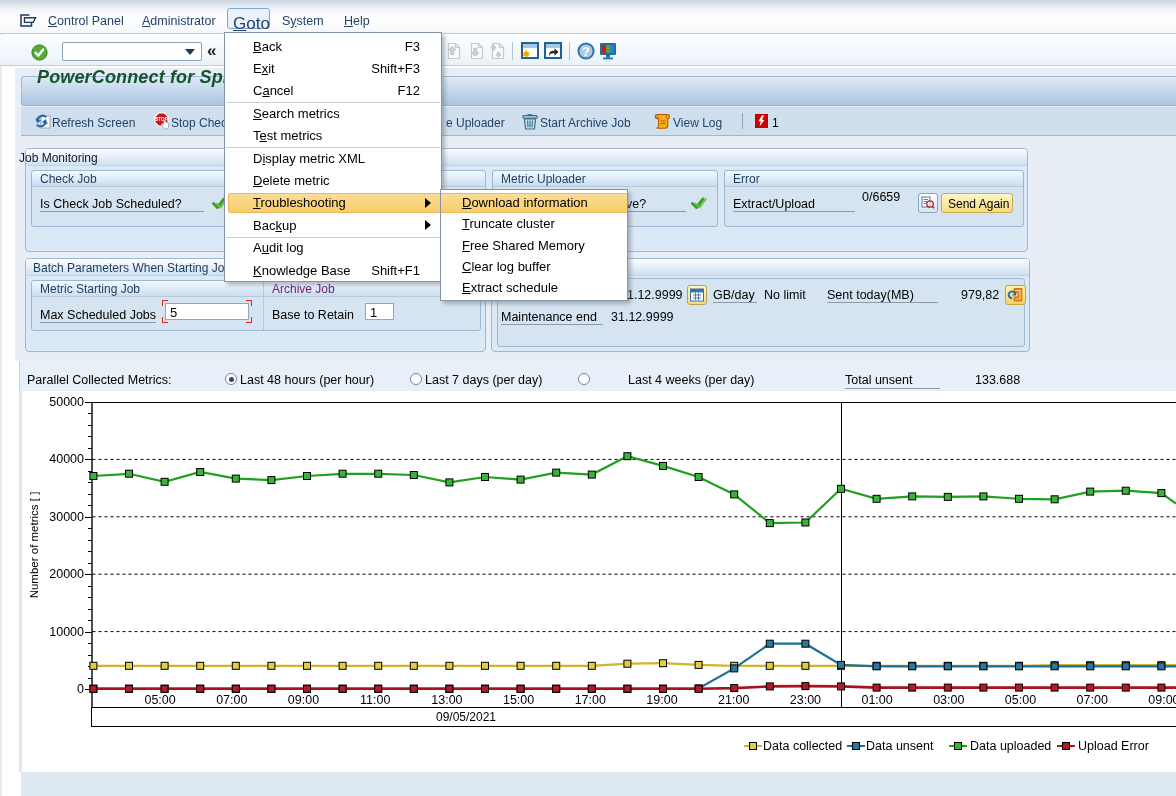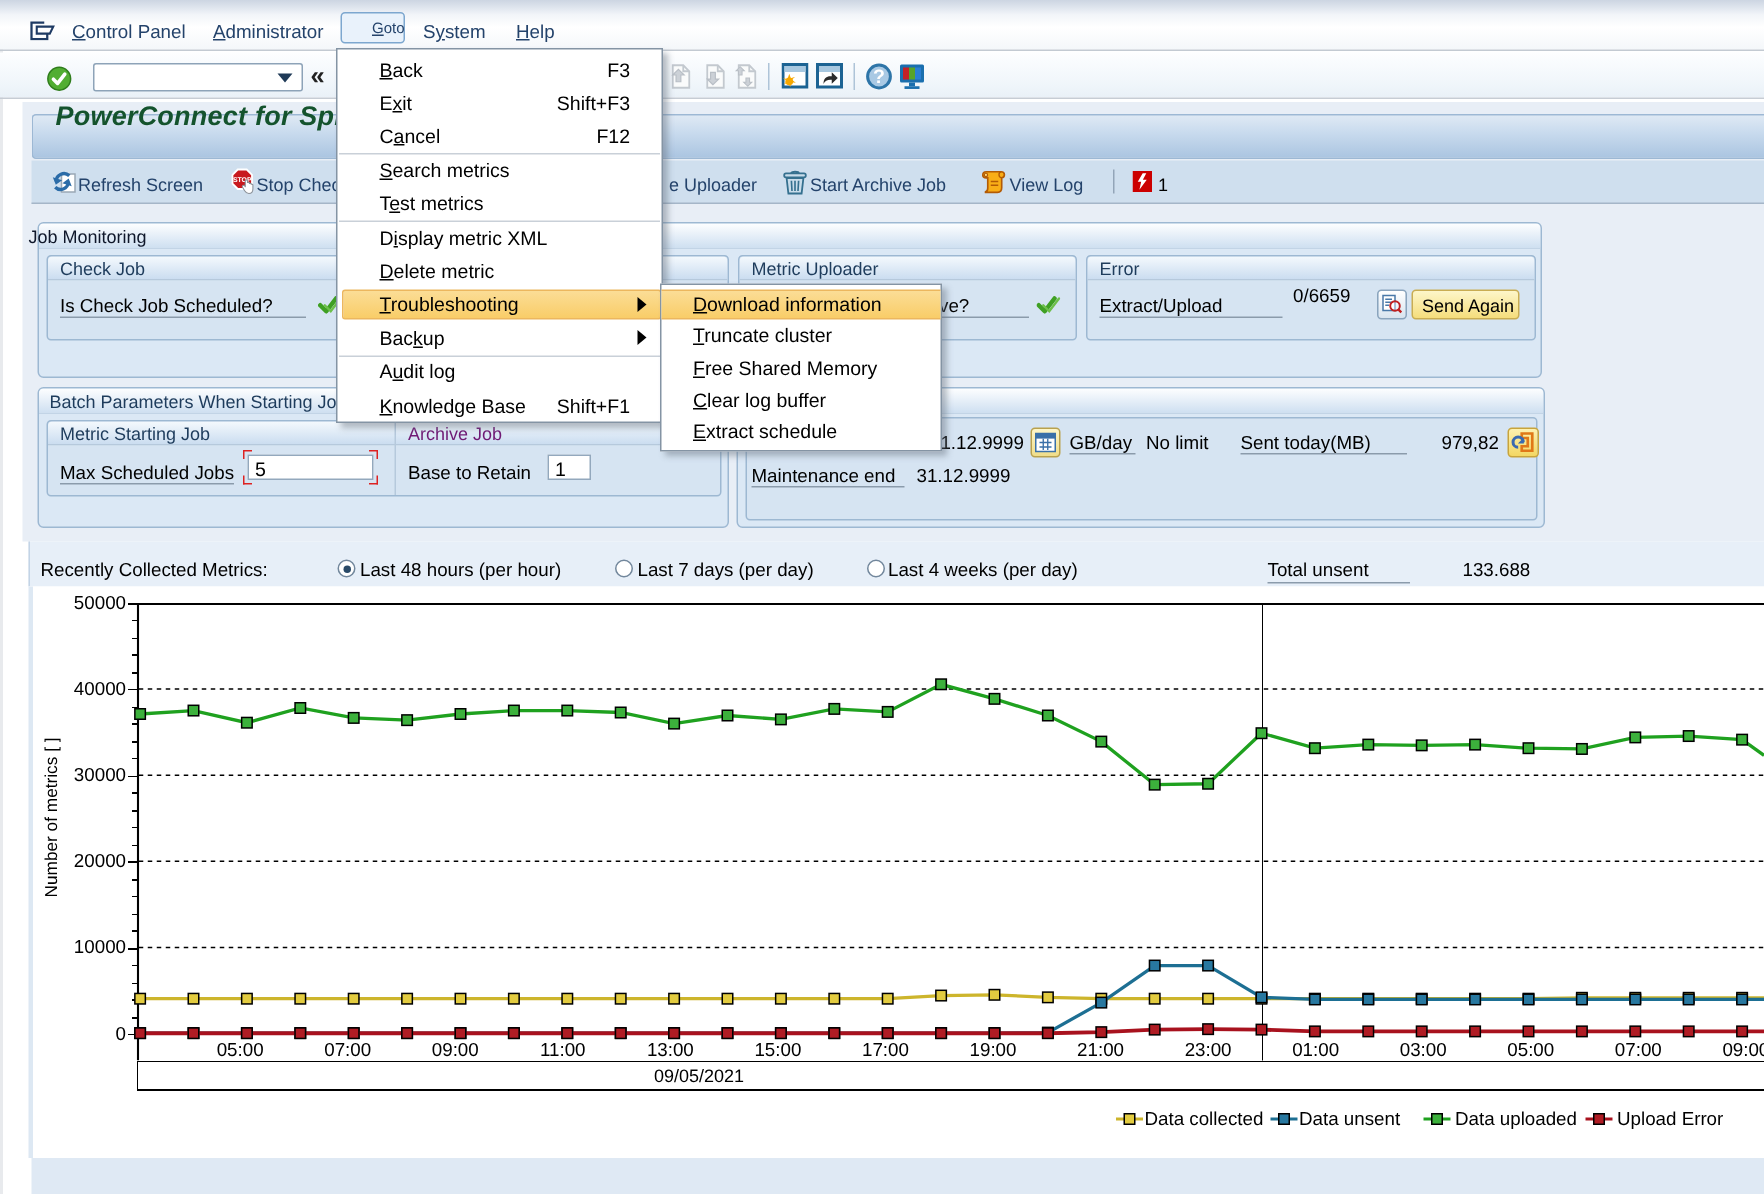--- a/index.html
+++ b/index.html
@@ -16,21 +16,21 @@
 <div class="a" style="left:21px;top:772px;width:1155px;height:24px;background:#dfe9f4"></div>
 <div class="a" style="left:0;top:0;width:2px;height:796px;background:#e8eaed"></div>
 <div class="a" style="left:0;top:0;width:1176px;height:34px;background:linear-gradient(#ccd5e2,#f2f5f9 30%,#ffffff 55%,#f4f7fa);border-bottom:1px solid #c3cad2"></div>
 <svg class="a" style="left:20px;top:14px" width="17" height="13" viewBox="0 0 17 13">
 <path d="M9.5 1 H1 V12 H11.5 V8" fill="none" stroke="#1e3a63" stroke-width="1.5"></path>
 <path d="M4.5 3.75 H15.5 L13.2 8.4 H4.5 Z" fill="none" stroke="#1e3a63" stroke-width="1.4"></path>
 </svg>
 <div class="a" style="left:227px;top:8px;width:43px;height:21px;background:#e9f2fb;border:1px solid #7da7cf;border-radius:3px"></div>
 <div class="t" style="left:48px;top:14px;font-size:12.5px"><u>C</u>ontrol Panel</div>
 <div class="t" style="left:142px;top:14px;font-size:12.5px"><u>A</u>dministrator</div>
-<div class="t" style="left:248px;top:14px;font-size:10px"><u>G</u>oto</div>
+<div class="t" style="left:233px;top:14px;font-size:17px"><u>G</u>oto</div>
 <div class="t" style="left:282px;top:14px;font-size:12.5px">S<u>y</u>stem</div>
 <div class="t" style="left:344px;top:14px;font-size:12.5px"><u>H</u>elp</div>
 <div class="a" style="left:0;top:35px;width:1176px;height:31px;background:linear-gradient(#fdfeff,#eff5fa 75%,#e9f0f7);border-bottom:1px solid #c6ccd4"></div>
 <svg class="a" style="left:31px;top:44px" width="17" height="17" viewBox="0 0 17 17">
 <circle cx="8.5" cy="8.5" r="7.6" fill="#52ae32" stroke="#2f7d1c" stroke-width="1"></circle>
 <path d="M4.6 8.8 L7.4 11.6 L12.2 5.4" fill="none" stroke="#fff" stroke-width="2.4" stroke-linecap="round" stroke-linejoin="round"></path>
 </svg>
 <div class="a" style="left:62px;top:42px;width:140px;height:19px;background:#fff;border:1px solid #8da3b8;border-radius:2px"></div>
 <div class="a" style="left:185px;top:49px;width:0;height:0;border-left:5px solid transparent;border-right:5px solid transparent;border-top:6px solid #1f3a57"></div>
 <div class="t blk" style="left:207px;top:41px;font-size:17px;font-weight:bold;color:#222">«</div>
@@ -188,28 +188,28 @@
 <div class="t blk s125" style="left:961px;top:288px">979,82</div>
 <div class="a" style="left:1005px;top:285px;width:21px;height:20px;background:linear-gradient(#fdf1b0,#f3d763);border:1px solid #c8a43c;border-radius:3px"></div>
 <svg class="a" style="left:1007px;top:287px" width="17" height="16" viewBox="0 0 17 16">
 <path d="M7.5 2 H14.5 V13.5 H7.5 V10.5 H11.5 V5 H7.5 Z" fill="none" stroke="#e07818" stroke-width="1.8"></path>
 <path d="M8.5 7.8 A3.4 3.4 0 1 0 5.1 11.2" fill="none" stroke="#3a6ab0" stroke-width="2"></path>
 <path d="M8.9 4.6 L8.9 8.6 L4.9 8.6 Z" fill="#3a6ab0"></path>
 </svg>
 <div class="t blk s125" style="left:501px;top:310px">Maintenance end</div>
 <div class="a" style="left:501px;top:324px;width:102px;height:1px;background:#8b9bab"></div>
 <div class="t blk s125" style="left:611px;top:310px">31.12.9999</div>
-<div class="t blk s125" style="left:27px;top:373px">Recently Collected Metrics:</div>
+<div class="t blk s125" style="left:27px;top:373px">Parallel Collected Metrics:</div>
 <div class="a" style="left:225px;top:373px;width:12px;height:12px;background:#fff;border:1px solid #72879c;border-radius:50%"></div>
 <div class="a" style="left:228.5px;top:376.5px;width:5px;height:5px;background:#2a4a68;border-radius:50%"></div>
 <div class="t blk s125" style="left:240px;top:373px">Last 48 hours (per hour)</div>
 <div class="a" style="left:410px;top:373px;width:12px;height:12px;background:#fff;border:1px solid #72879c;border-radius:50%"></div>
 <div class="t blk s125" style="left:425px;top:373px">Last 7 days (per day)</div>
 <div class="a" style="left:578px;top:373px;width:12px;height:12px;background:#fff;border:1px solid #72879c;border-radius:50%"></div>
-<div class="t blk s125" style="left:592px;top:373px">Last 4 weeks (per day)</div>
+<div class="t blk s125" style="left:628px;top:373px">Last 4 weeks (per day)</div>
 <div class="t blk s125" style="left:845px;top:373px">Total unsent</div>
 <div class="a" style="left:845px;top:388px;width:95px;height:1px;background:#8b9bab"></div>
 <div class="t blk s125" style="left:975px;top:373px">133.688</div>
 <svg class="a" style="left:0;top:0" width="1176" height="796" viewBox="0 0 1176 796">
     <line x1="92" y1="402.5" x2="1176" y2="402.5" stroke="#000" stroke-width="1" shape-rendering="crispEdges"></line>
     <line x1="92.5" y1="459.4" x2="1176" y2="459.4" stroke="#000" stroke-width="1" stroke-dasharray="3,3"></line>
     <line x1="92.5" y1="516.8" x2="1176" y2="516.8" stroke="#000" stroke-width="1" stroke-dasharray="3,3"></line>
     <line x1="92.5" y1="574.2" x2="1176" y2="574.2" stroke="#000" stroke-width="1" stroke-dasharray="3,3"></line>
     <line x1="92.5" y1="631.6" x2="1176" y2="631.6" stroke="#000" stroke-width="1" stroke-dasharray="3,3"></line>
     <line x1="92" y1="402" x2="92" y2="707" stroke="#000" stroke-width="1.4"></line>

